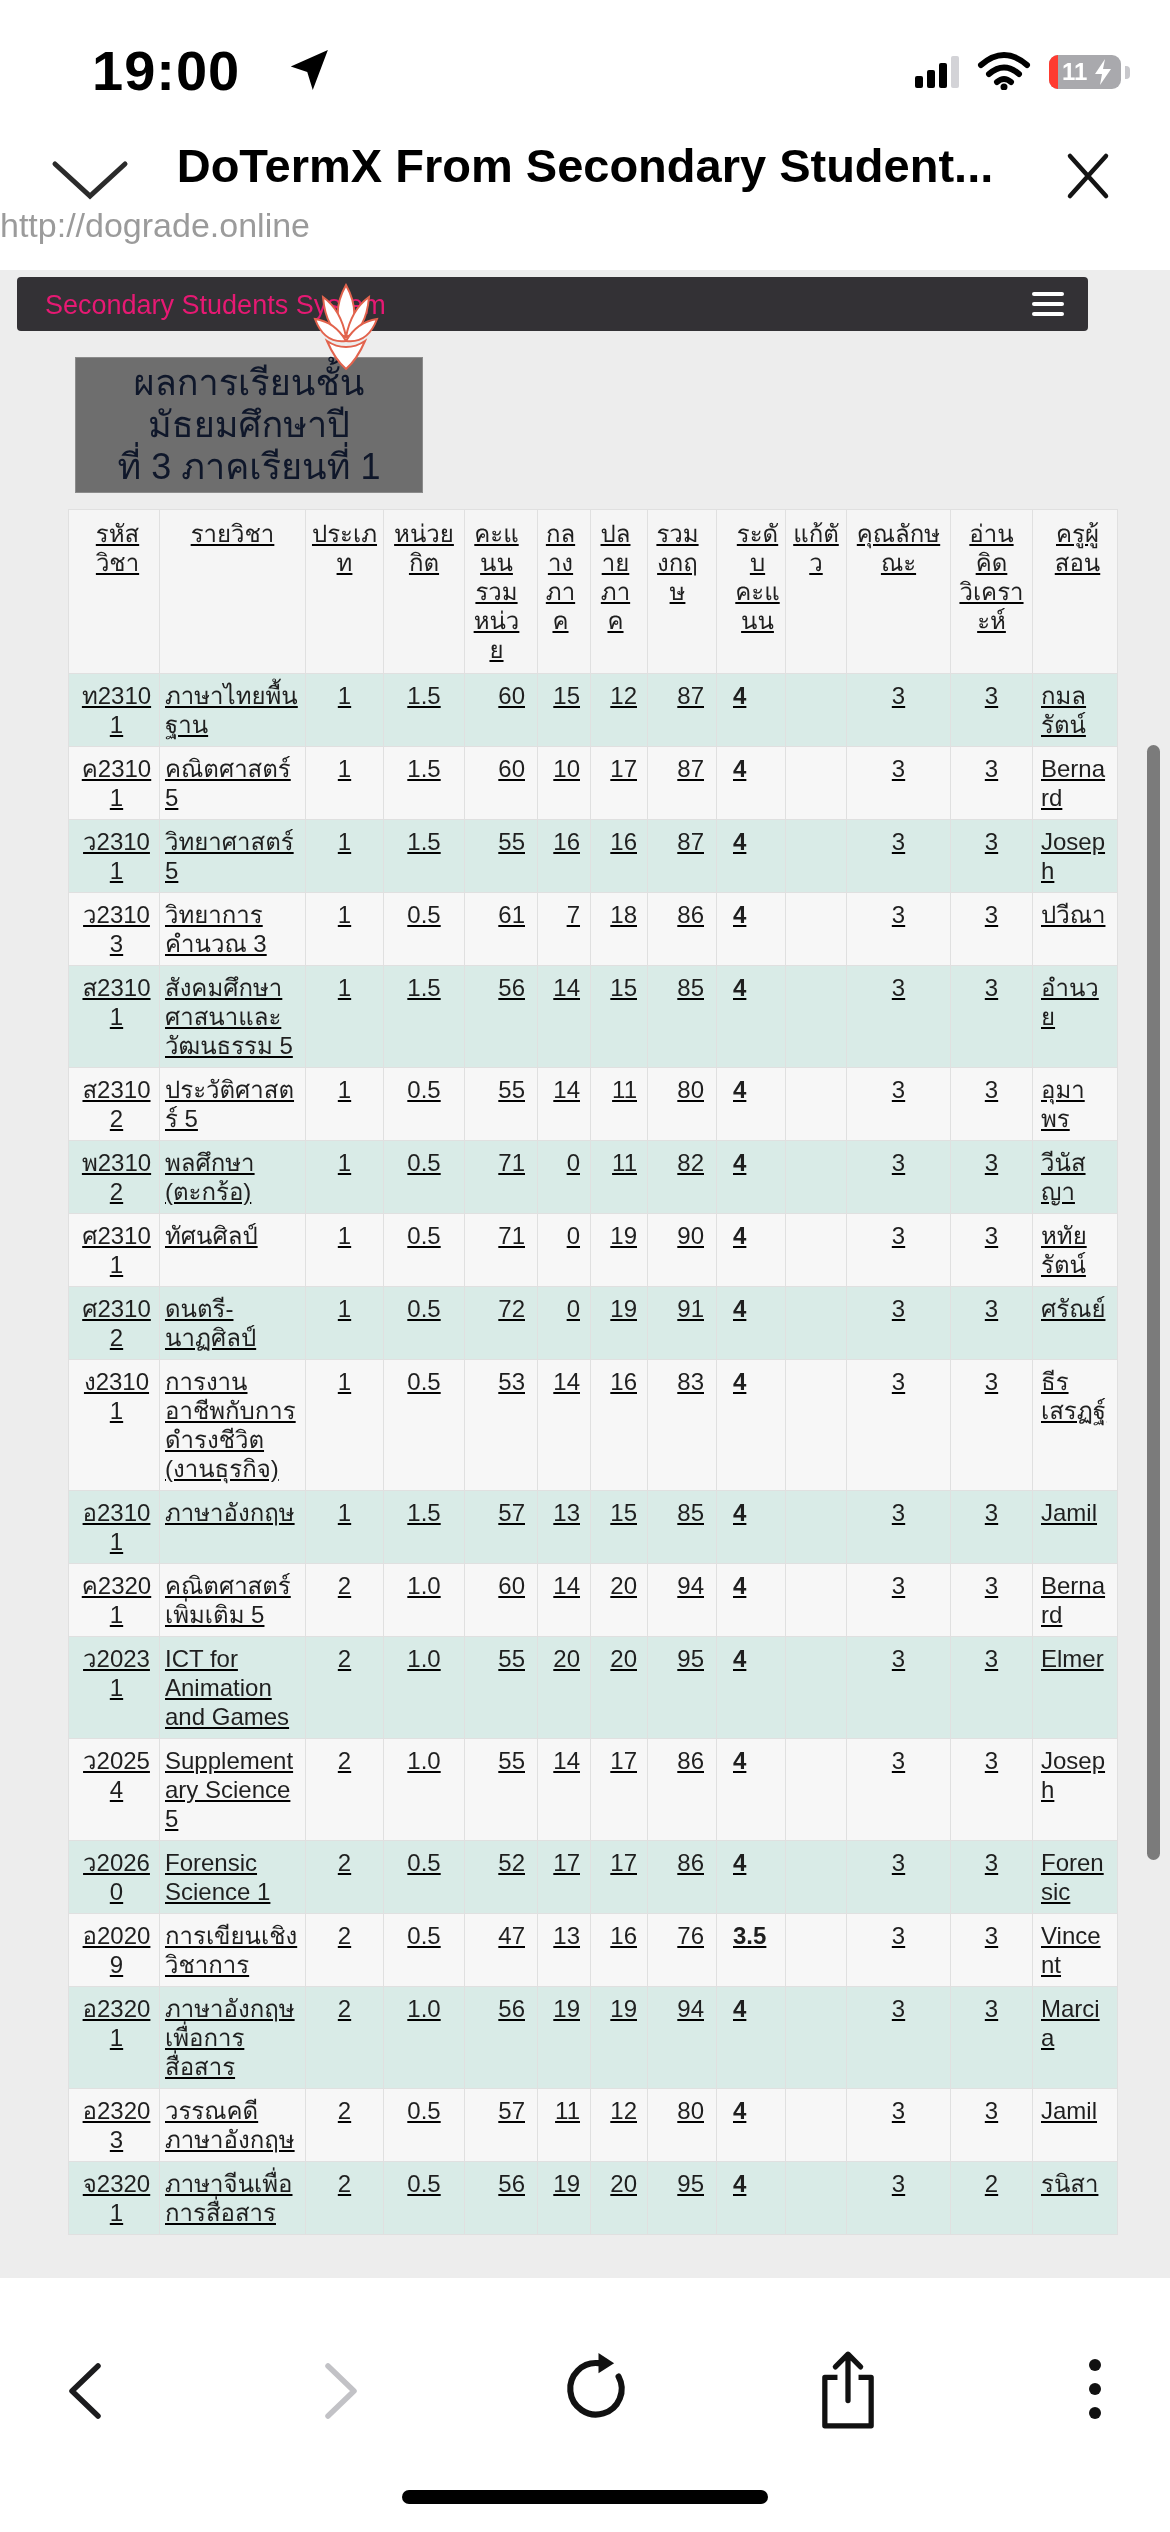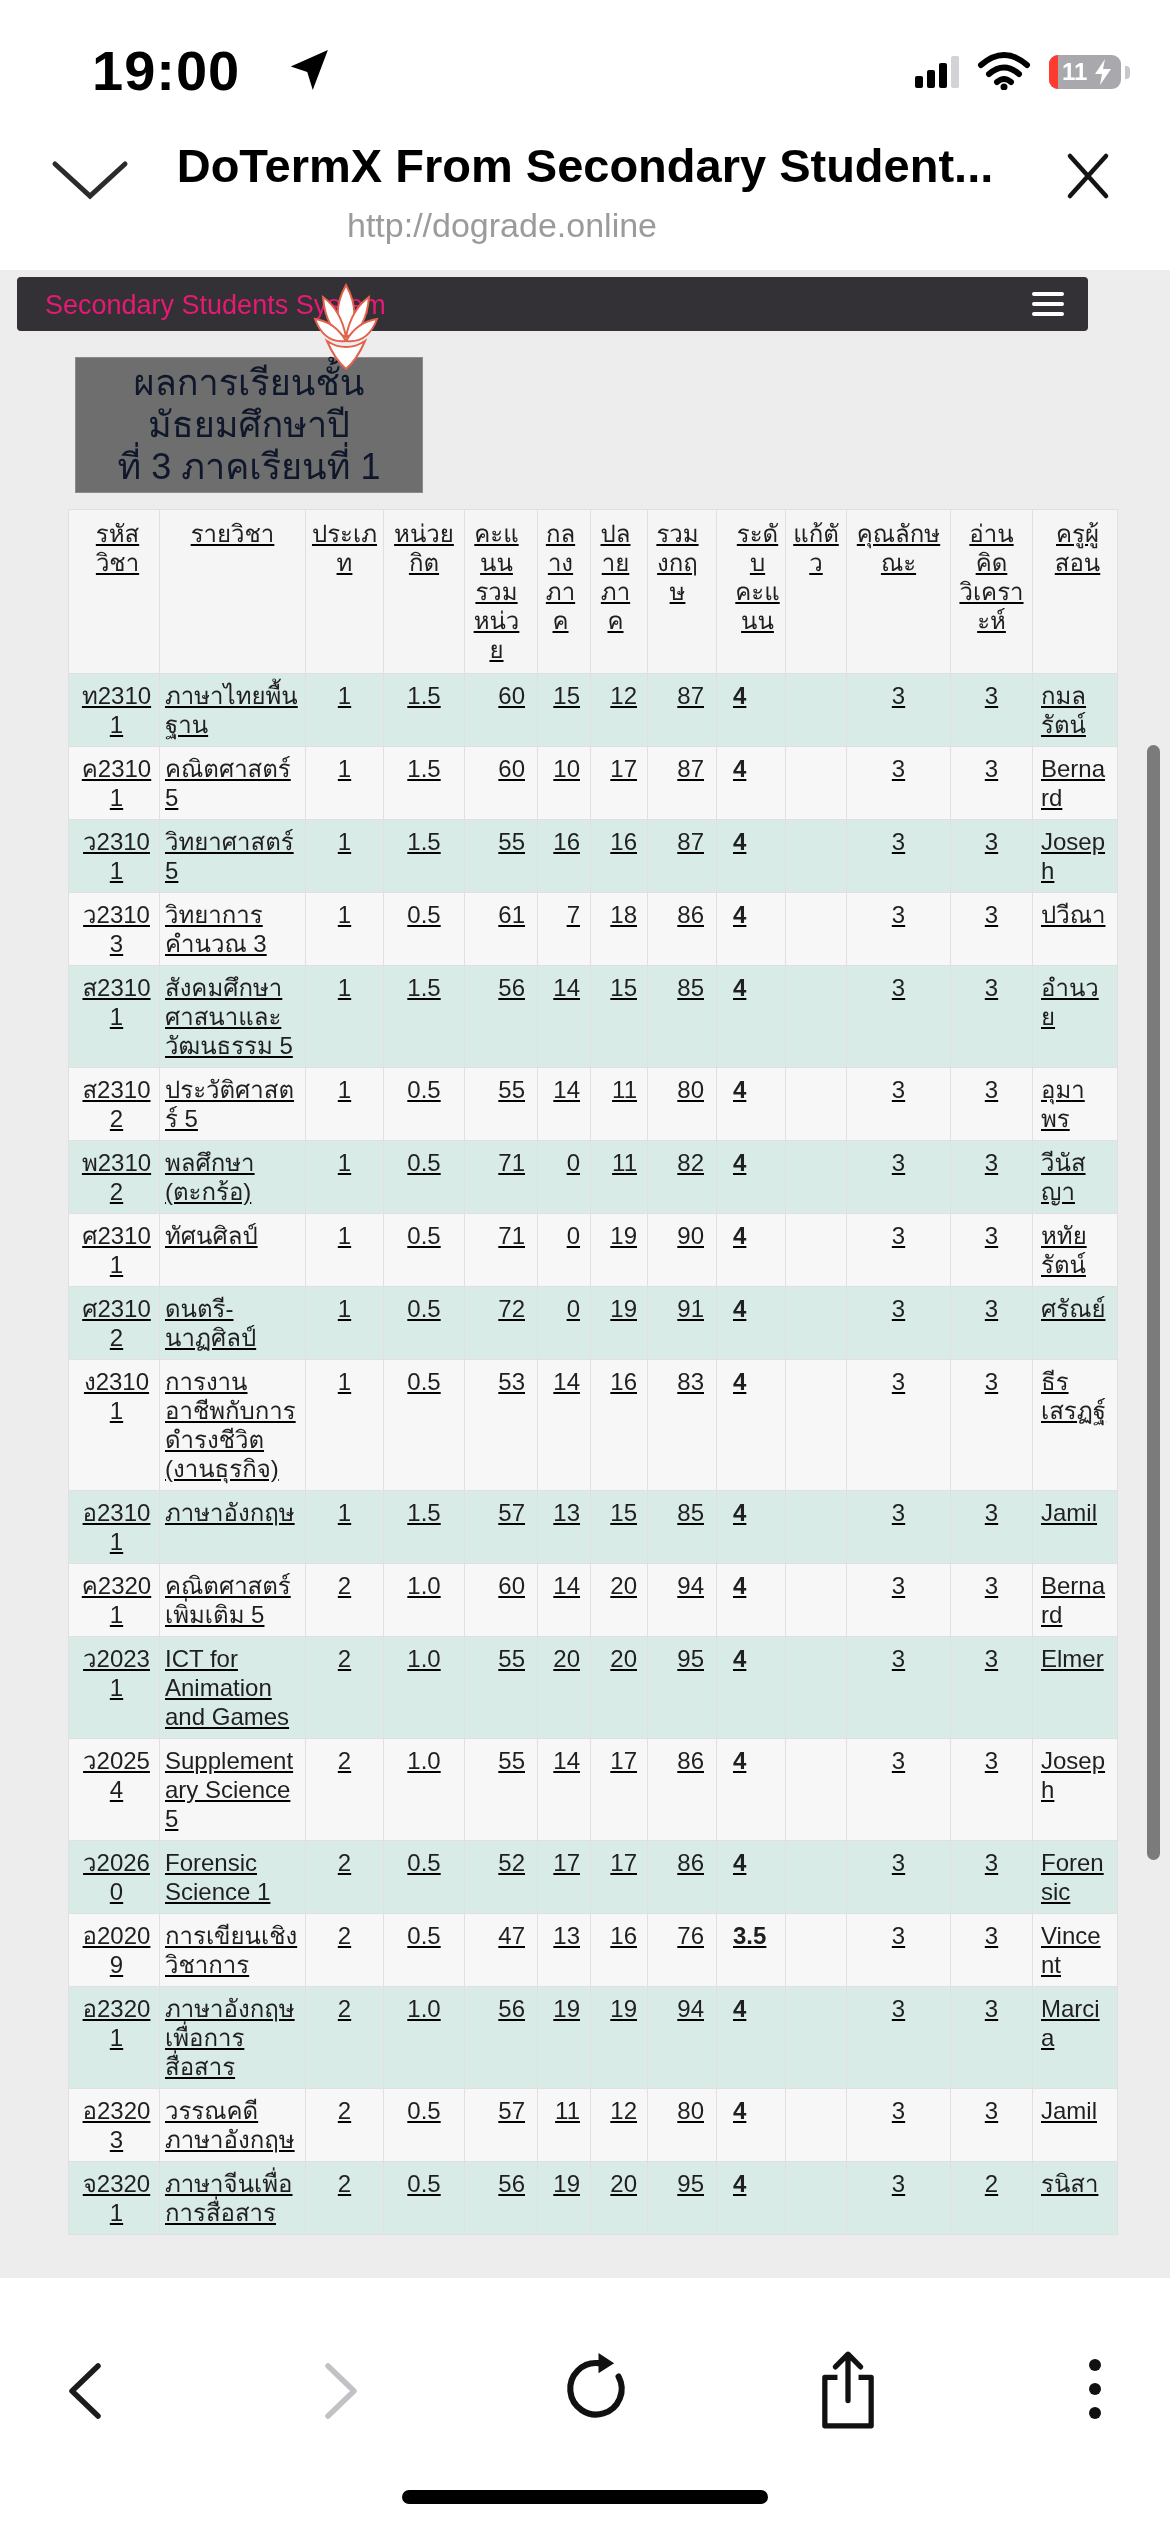--- a/index.html
+++ b/index.html
@@ -16,21 +16,21 @@
   .sig i:nth-child(1){height:12px}.sig i:nth-child(2){height:18px}
   .sig i:nth-child(3){height:25px}.sig i:nth-child(4){height:32px;background:#d3d3d7;}
   .batt{position:relative;width:72px;height:34px;background:#a9a9ad;border-radius:9px;overflow:hidden;}
   .batt .red{position:absolute;left:0;top:0;width:9px;height:34px;background:#ff3b30;}
   .batt .pct{position:absolute;left:13px;top:3px;font-size:24px;font-weight:bold;color:#fff;}
   .batt-nub{width:5px;height:13px;background:#c8c8cc;border-radius:0 4px 4px 0;margin-left:-14px;}
 
   
   .sheet{position:absolute;left:0;top:130px;width:1170px;height:140px;background:#fff;}
   .sheet-title{position:absolute;left:0;top:8px;width:1170px;text-align:center;font-size:47px;font-weight:bold;color:#000;white-space:nowrap;}
-  .sheet-url{position:absolute;left:0;top:76px;width:1004px;text-align:center;font-size:34px;color:#9b9b9b;}
+  .sheet-url{position:absolute;left:0;top:76px;width:1004px;text-align:left;font-size:34px;color:#9b9b9b;}
   .btn-collapse{position:absolute;left:45px;top:22px;}
   .btn-close{position:absolute;right:50px;top:14px;}
 
   
   .webview{position:absolute;left:0;top:270px;width:1170px;height:2008px;background:#ededed;overflow:hidden;}
 
   .navbar{position:relative;margin:7px 0 0 17px;width:1071px;height:54px;background:#333135;border-radius:4px;}
   .brand{position:absolute;left:28px;top:13px;font-size:27px;color:#e61973;}
   .lotus{position:absolute;left:296px;top:2px;}
   .hamburger{position:absolute;right:24px;top:15px;width:32px;height:24px;display:flex;flex-direction:column;justify-content:space-between;cursor:pointer;}

